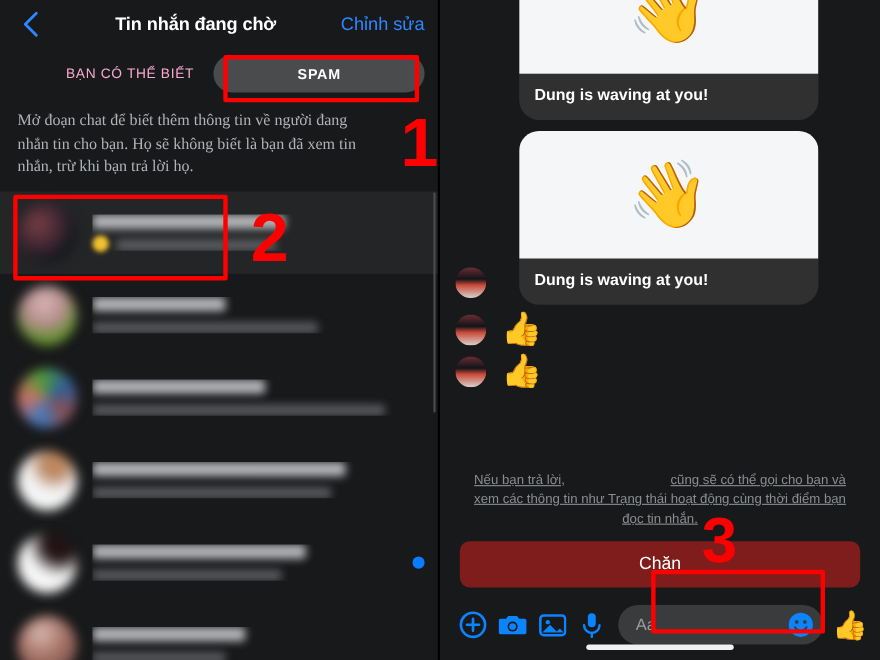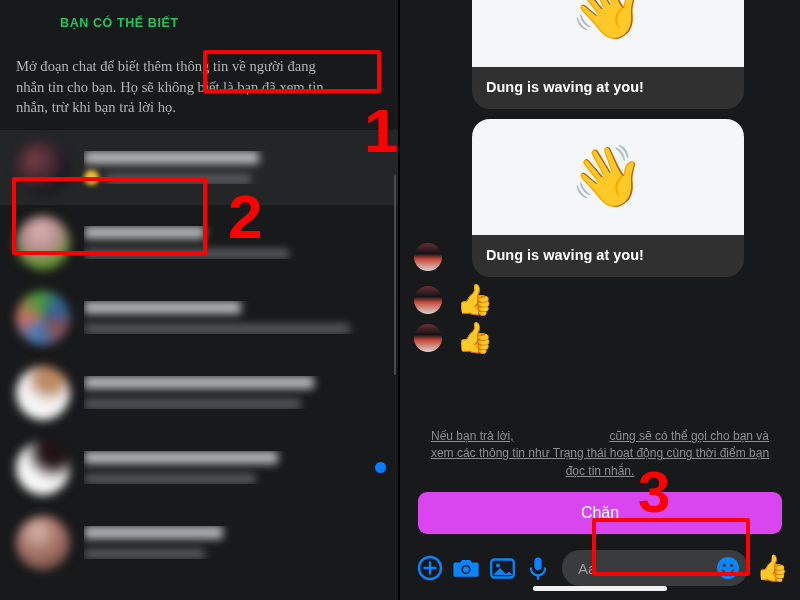--- a/index.html
+++ b/index.html
@@ -47,23 +47,23 @@
   }
 
   
   .tab-row {
     display:flex; align-items:center;
     height:46px;
     padding:0 14px 0 24px;
     gap:10px;
   }
   .tab-inactive {
-    color:#22c55e;
+    color:#f9a8d4;
     font-size:12.5px;
-    font-weight:700;
+    font-weight:400;
     letter-spacing:0.6px;
     flex:0 0 auto;
     white-space:nowrap;
     padding-left:36px;
   }
   .tab-spam {
     flex:1 1 auto;
     margin-left:8px;
     height:34px;
     border-radius:17px;
@@ -218,21 +218,21 @@
   }
   .redaction { display:inline-block; width:96px; }
   .action-row {
     display:flex; gap:14px;
     padding:2px 18px 12px 18px;
   }
   .action-btn {
     flex:1 1 0;
     height:42px;
     border-radius:9px;
-    background:#d946ef;
+    background:#7f1d1d;
     display:flex; align-items:center; justify-content:center;
     color:#fff;
     font-size:16px;
     font-weight:400;
   }
 
   
   .composer {
     display:flex; 
     gap:0px;
@@ -287,23 +287,35 @@
     pointer-events:none;
   }
 </style>
 </head>
 <body>
 
 <div class="screen">
 
   <div class="left-panel">
 
+    <div class="nav-header">
+      <div class="back-chevron">
+        <span>
+          <svg width="15" height="24" viewBox="0 0 15 24">
+            <path d="M13 2 L3 12 L13 22" fill="none" stroke="#2d88ff" stroke-width="2.6" stroke-linecap="round" stroke-linejoin="round"></path>
+          </svg>
+        </span>
+      </div>
+      <div class="nav-title">Tin nhắn đang chờ</div>
+      <div class="nav-edit">Chỉnh sửa</div>
+    </div>
 
     <div class="tab-row">
       <div class="tab-inactive">BẠN CÓ THỂ BIẾT</div>
+      <div class="tab-spam">SPAM</div>
     </div>
 
     <div class="desc">Mở đoạn chat để biết thêm thông tin về người đang nhắn tin cho bạn. Họ sẽ không biết là bạn đã xem tin nhắn, trừ khi bạn trả lời họ.</div>
 
     <div class="chat-list">
 
       <div class="chat-row selected">
         <div class="avatar" style="background:radial-gradient(circle at 35% 35%,#7a3f44 0%,#3a2430 45%,#12181c 70%),linear-gradient(135deg,#8d4a50,#0d1418 60%,#2e6a72);"></div>
         <div class="chat-texts">
           <div class="chat-name" style="width:58%"></div>

